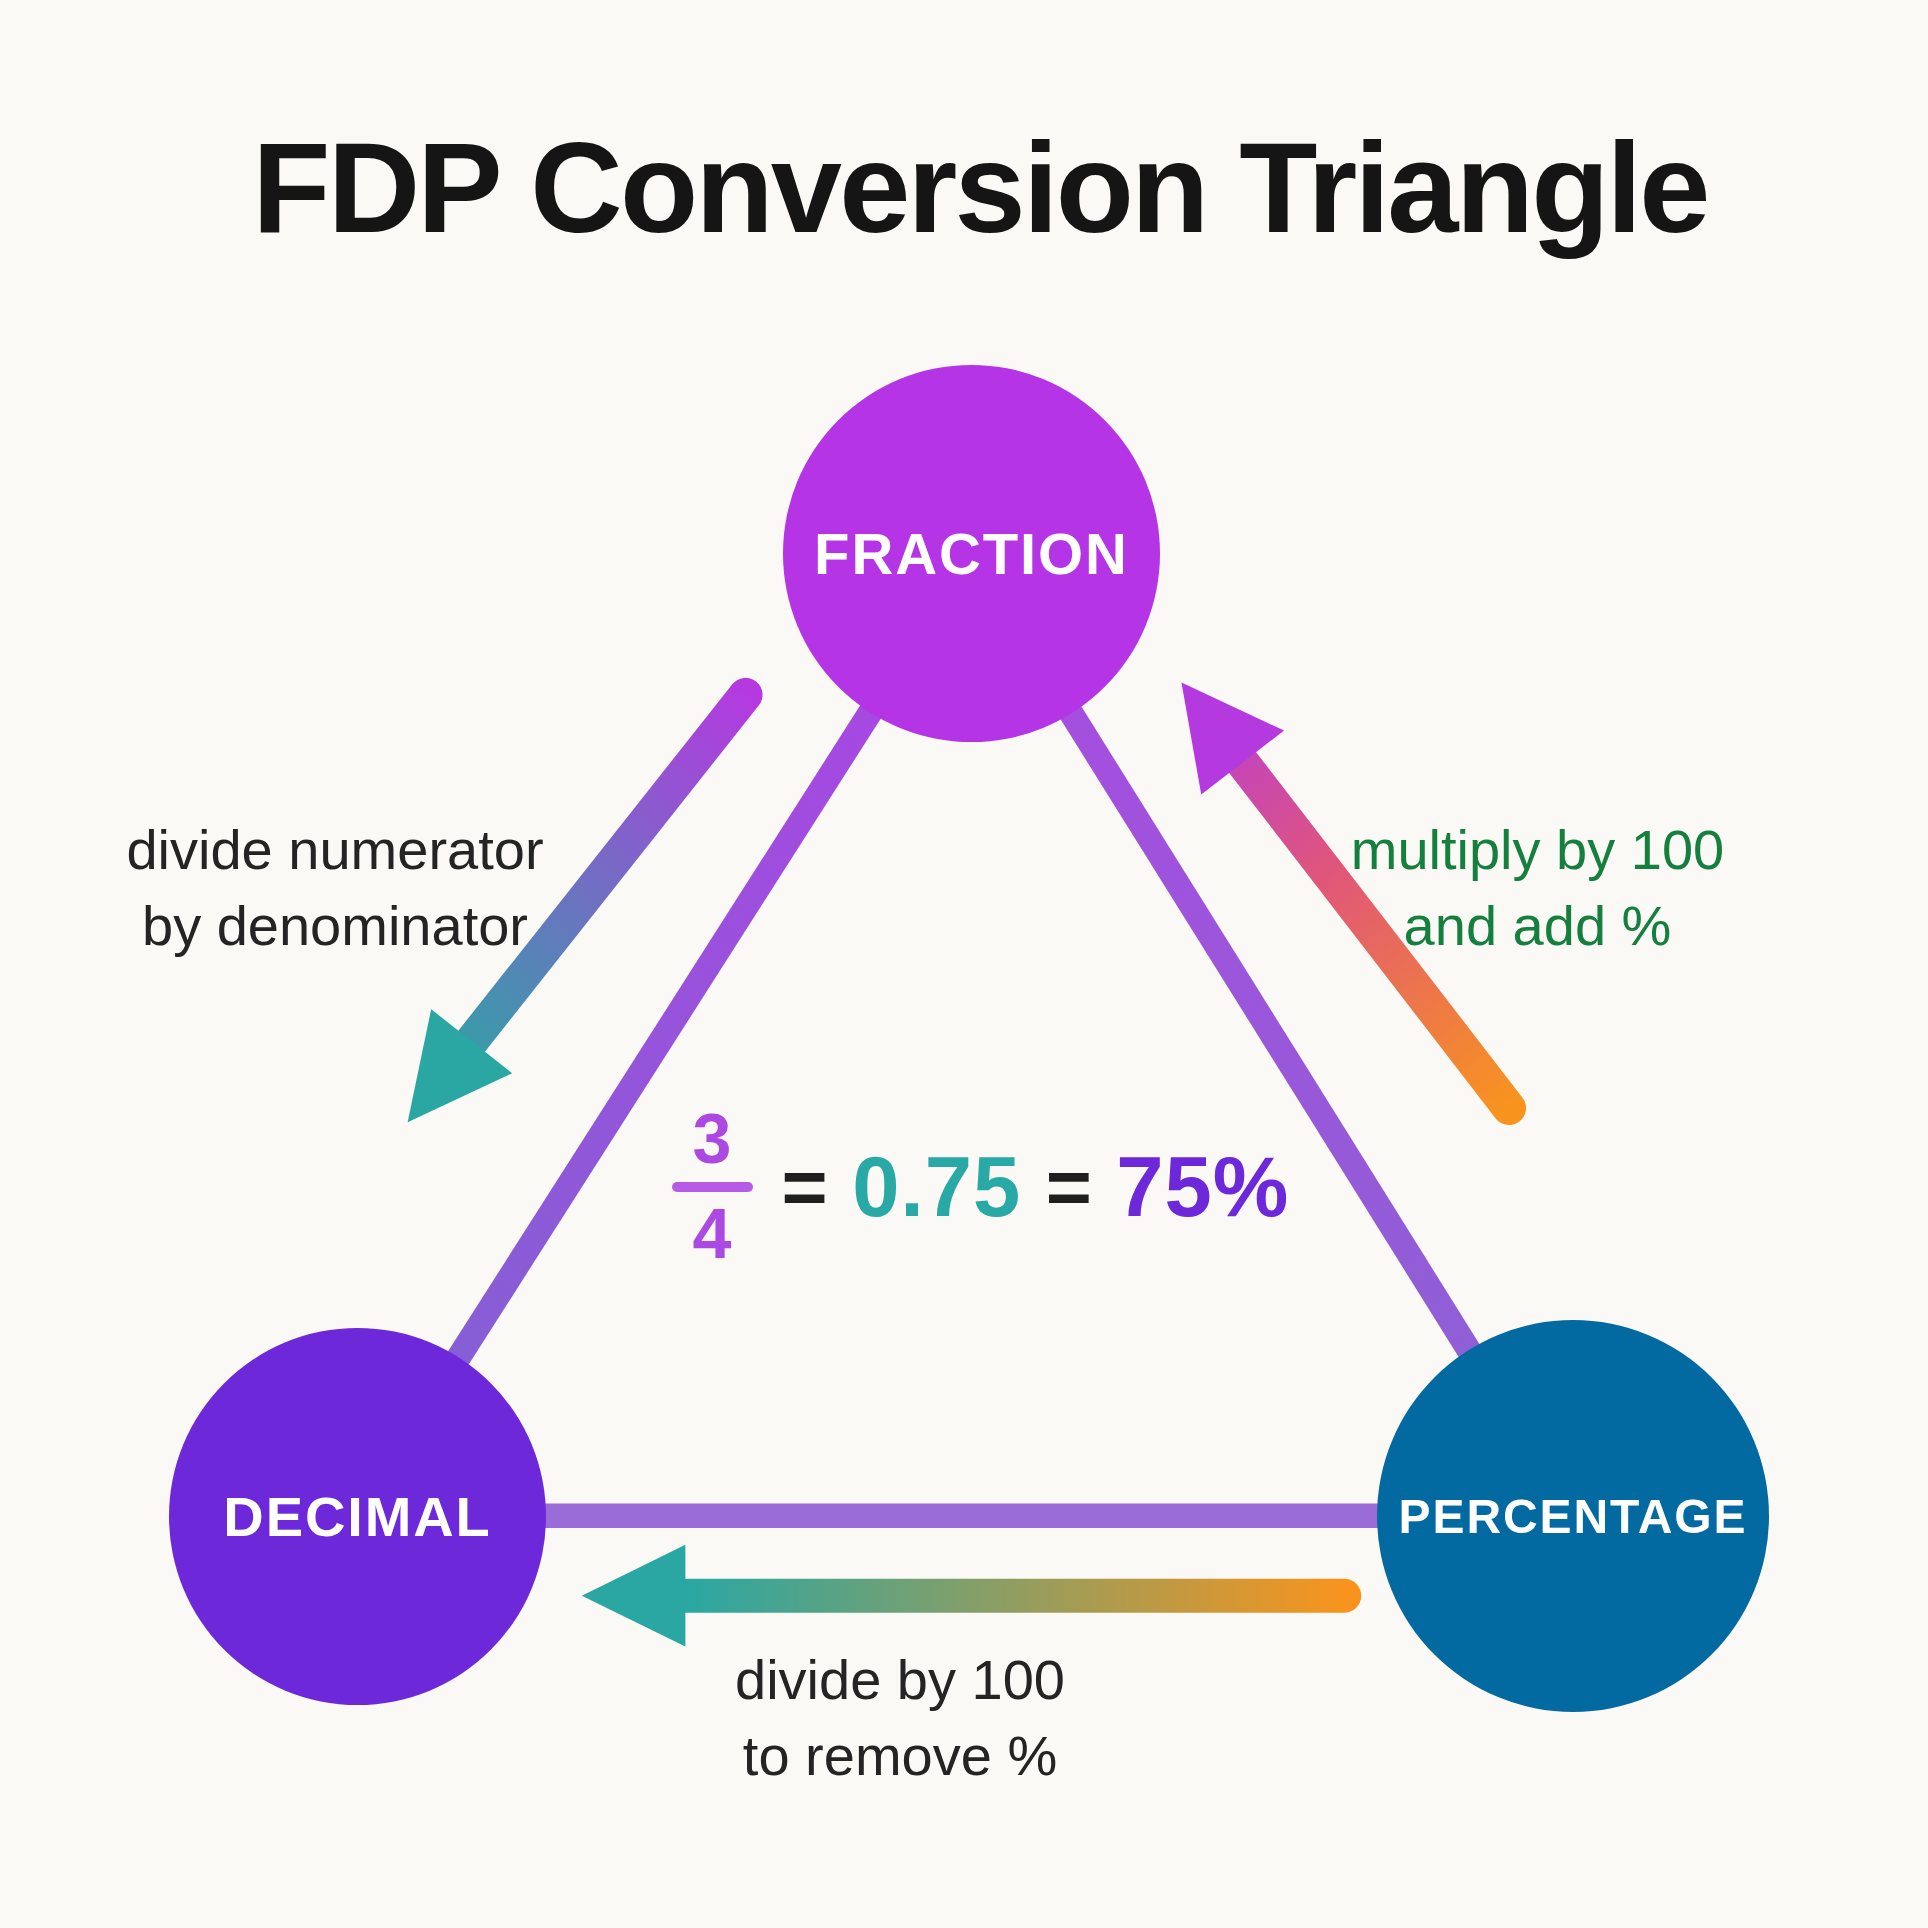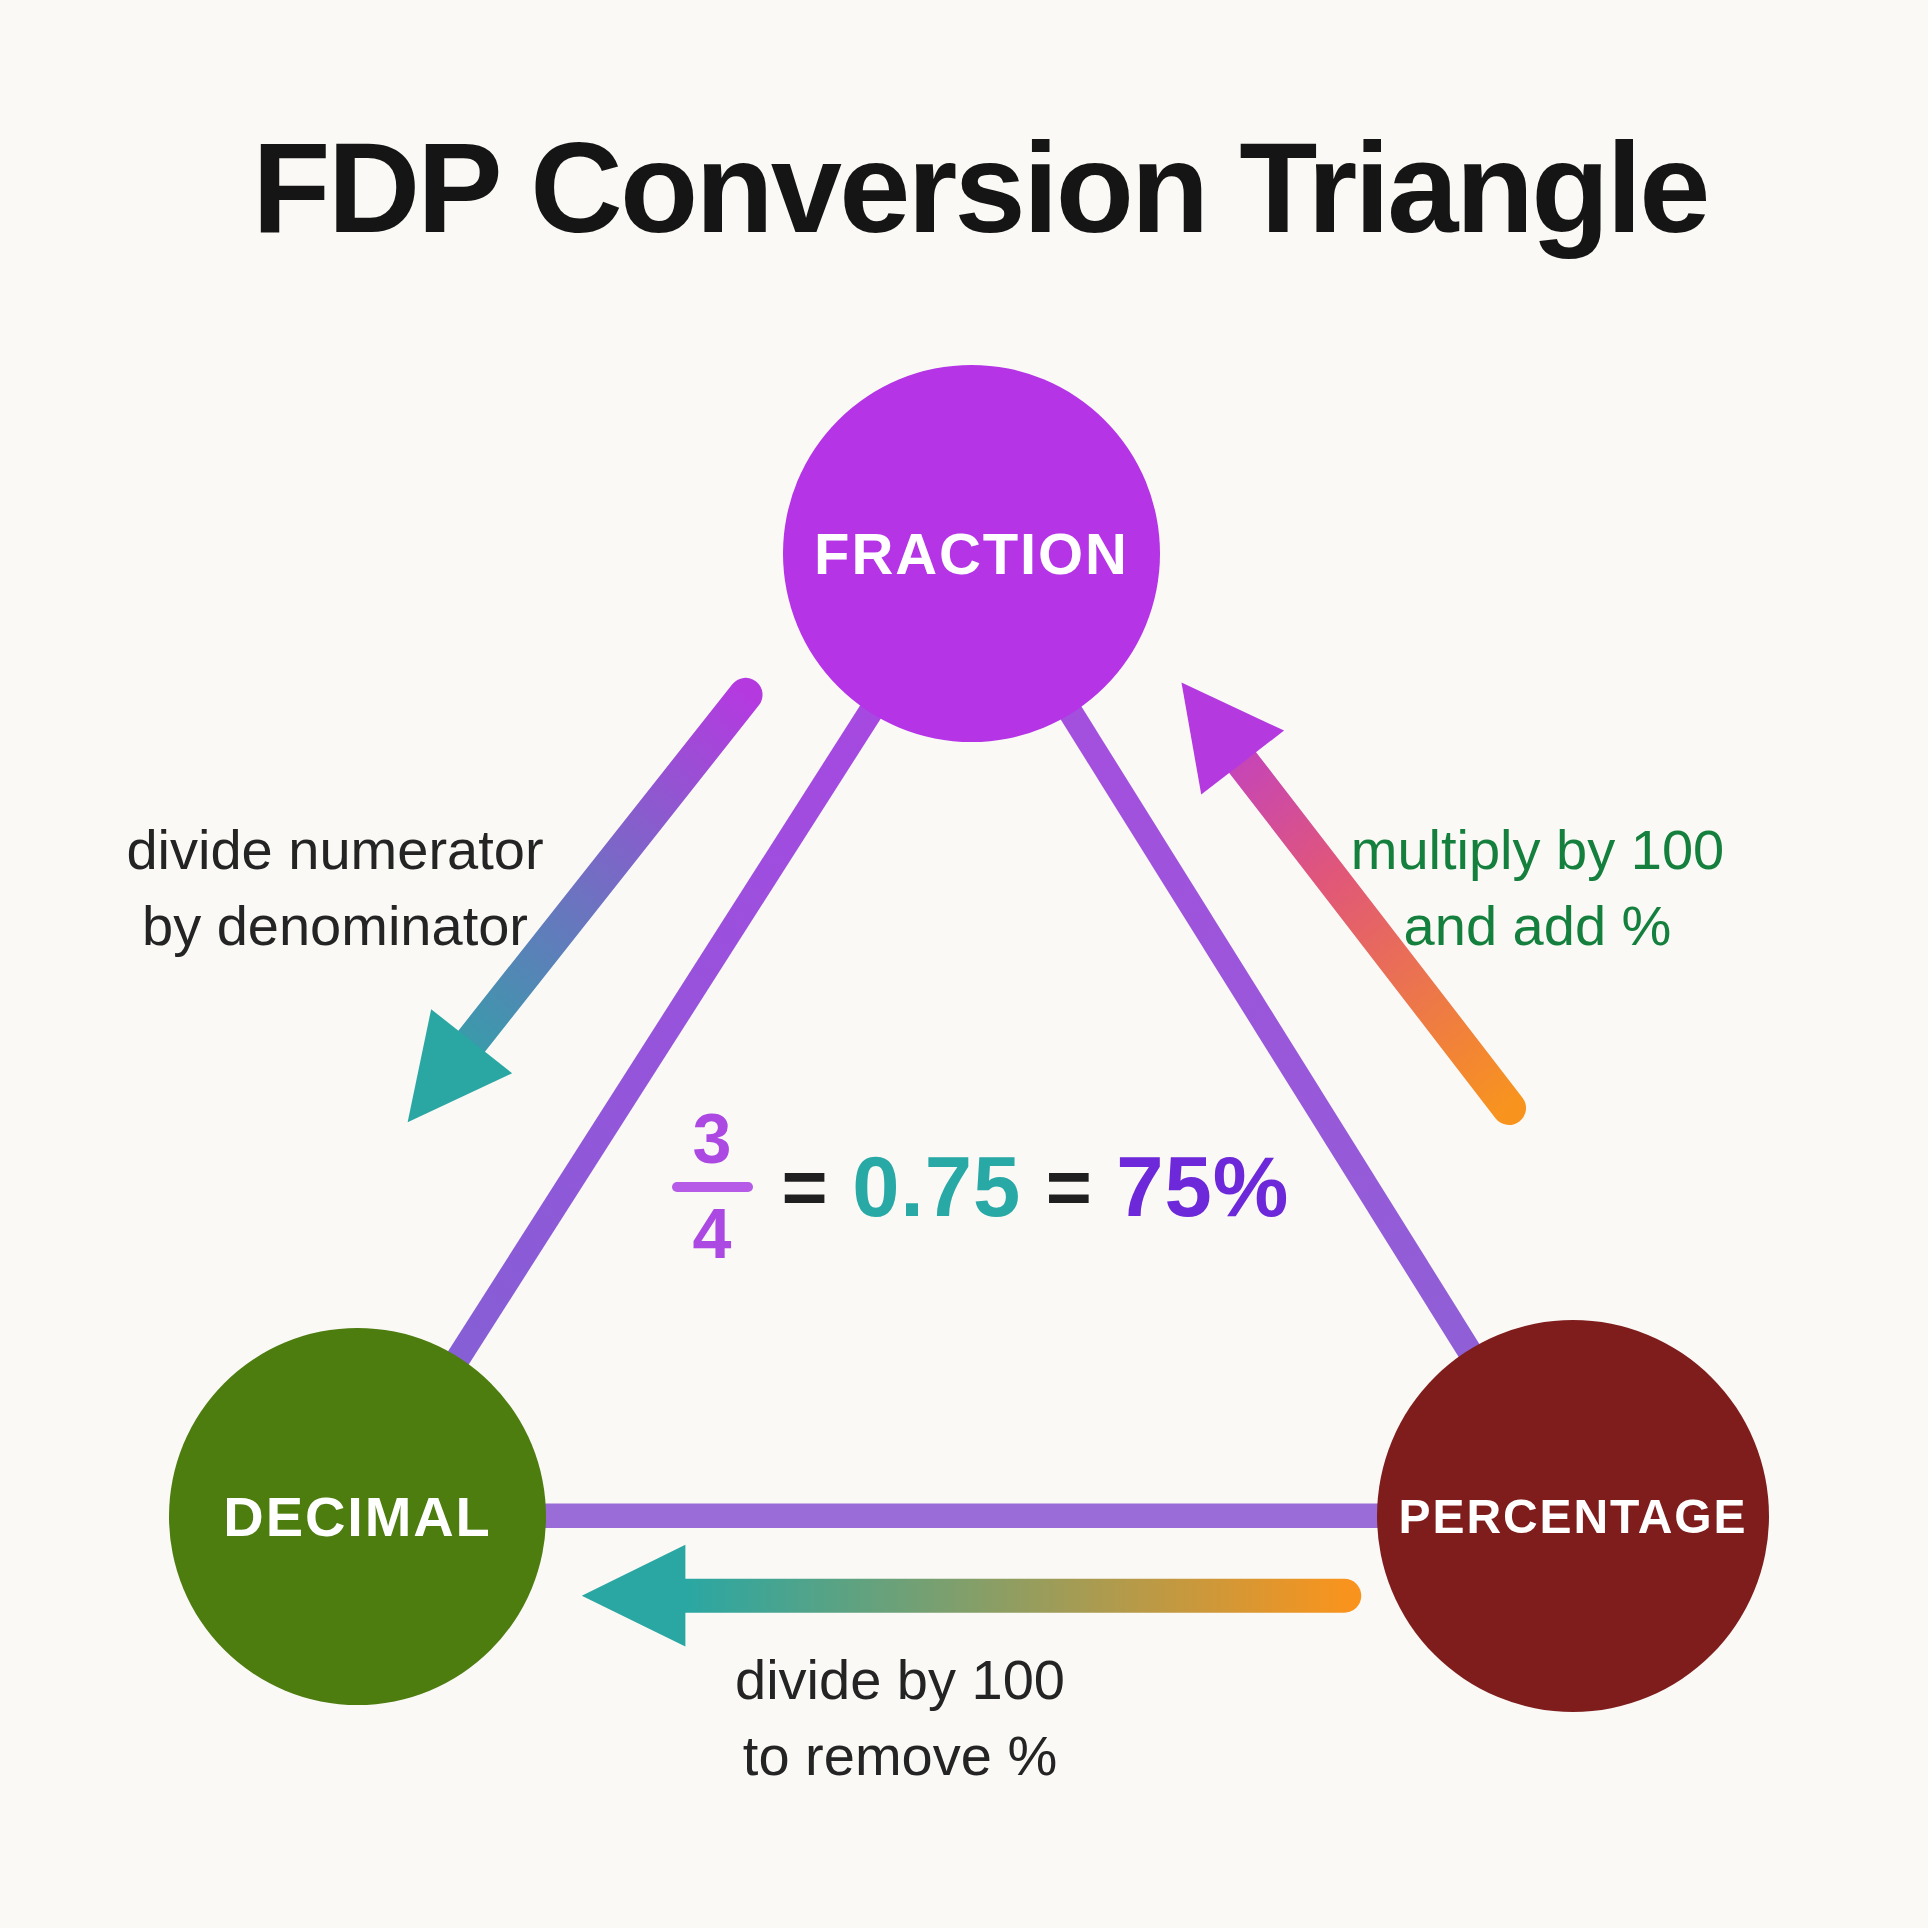--- a/index.html
+++ b/index.html
@@ -80,25 +80,25 @@
     <polygon points="1255,725 1364,776 1276,844" fill="#b43ae0"></polygon>
 
     <line x1="1428" y1="1695" x2="728" y2="1695" stroke="url(#gArrowBottom)" stroke-width="36" stroke-linecap="round"></line>
     <polygon points="618,1695 728,1641 728,1749" fill="#2aa7a3"></polygon>
   </svg>
 
   <div class="node node-fraction" style="background: rgb(180, 52, 230);">
     <span style="color: rgb(255, 255, 255);">FRACTION</span>
   </div>
 
-  <div class="node node-decimal" style="background: #4d7c0f;">
+  <div class="node node-decimal" style="background: #6d28d9;">
     <span style="color: rgb(255, 255, 255);">DECIMAL</span>
   </div>
 
-  <div class="node node-percentage" style="background: #7f1d1d;">
+  <div class="node node-percentage" style="background: #0369a1;">
     <span style="color: rgb(255, 255, 255);">PERCENTAGE</span>
   </div>
 
   <div class="conv-label label-left" style="color: rgb(36, 36, 36);">
     <span>divide numerator</span>
     <span>by denominator</span>
   </div>
 
   <div class="conv-label label-right" style="color: #15803d;">
     <span>multiply by 100</span>

